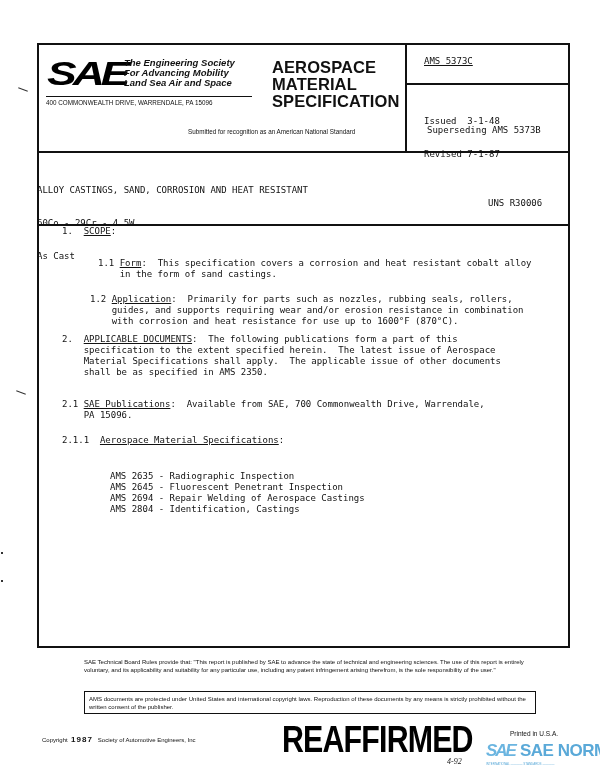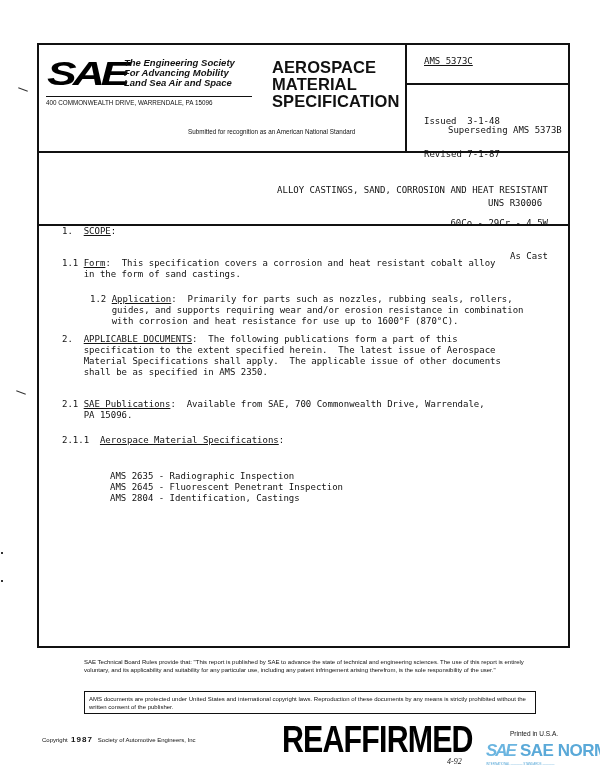--- a/index.html
+++ b/index.html
@@ -9,22 +9,22 @@
   .vline { position:absolute; width:0; border-left:2px solid #111; }
   .sae-logo { position:absolute; left:47px; top:59px; font-family:"Liberation Sans", sans-serif; font-weight:bold; font-style:italic; font-size:33px; letter-spacing:-3px; line-height:30px; transform:scaleX(1.35); transform-origin:left top; color:#000; }
   .tagline { position:absolute; left:124px; top:58px; font-family:"Liberation Sans", sans-serif; font-weight:bold; font-style:italic; font-size:9.5px; line-height:10px; }
   .address { position:absolute; left:46px; top:99px; font-family:"Liberation Sans", sans-serif; font-size:6.3px; letter-spacing:0px; white-space:nowrap; }
   .addr-rule { position:absolute; left:46px; top:96px; width:206px; border-top:1px solid #111; }
   .ams-title { position:absolute; left:272px; top:59px; font-family:"Liberation Sans", sans-serif; font-weight:bold; font-size:16.5px; line-height:17px; letter-spacing:0.1px; }
   .submitted { position:absolute; left:188px; top:128px; font-family:"Liberation Sans", sans-serif; font-size:6.3px; white-space:nowrap; }
   .mono { font-family:"DejaVu Sans Mono", monospace; font-size:9px; white-space:pre; }
   .spec-num { position:absolute; left:424px; top:56px;text-decoration:underline; }
   .issued { position:absolute; left:424px; top:94px; line-height:11px; }
-  .superseding { position:absolute; left:448px; top:125px;text-align:right; }
-  .title-block { position:absolute; left:37px; top:163px; width:503px; text-align:right; line-height:11px;margin-left:8px; }
+  .superseding { position:absolute; left:427px; top:125px;text-align:right; }
+  .title-block { position:absolute; left:37px; top:163px; width:503px; text-align:left; line-height:11px; }
   .uns { position:absolute; left:488px; top:198px; }
   .body-text { position:absolute; left:62px; line-height:11px; font-size:9px; white-space:pre; }
   u { text-decoration:underline; }
   .notice { position:absolute; left:84px; top:658px; width:452px; font-family:"Liberation Sans", sans-serif; font-size:6px; line-height:8px; }
   .notice-box { position:absolute; left:84px; top:691px; width:452px; height:23px; border:1.5px solid #111; box-sizing:border-box; padding:3px 4px; font-family:"Liberation Sans", sans-serif; font-size:6px; line-height:8px; }
   .copyright { position:absolute; left:42px; top:735px; font-family:"Liberation Sans", sans-serif; font-size:6px; white-space:nowrap; }
   .copyright .yr { font-weight:bold; font-size:8px; letter-spacing:1px; }
   .reaffirmed { position:absolute; left:282px; top:720px; font-family:"Liberation Sans", sans-serif; font-weight:bold; font-size:37px; line-height:40px; letter-spacing:-1px; transform:scaleX(0.82); transform-origin:left top; color:#000; }
   .reaff-date { position:absolute; left:447px; top:757px; font-family:Liberation Serif, serif; font-style:italic; font-size:8px; color:#222; }
   .printed { position:absolute; left:510px; top:730px; font-family:"Liberation Sans", sans-serif; font-size:6.5px; white-space:nowrap; }
@@ -68,39 +68,39 @@
 
 <div class="mono title-block">
   <div>ALLOY CASTINGS, SAND, CORROSION AND HEAT RESISTANT</div>
   <div>60Co - 29Cr - 4.5W</div>
   <div>As Cast</div>
 </div>
 <div class="mono uns">UNS R30006</div>
 
 <div class="body-text" style="top:226px;"><span>1.</span>  <u>SCOPE</u><span>:</span></div>
 
-<div class="body-text" style="top:258px;"><span>1.1</span> <u>Form</u><span>:  This specification covers a corrosion and heat resistant cobalt alloy</span>
+<div class="body-text" style="top:258px;margin-left:36px;"><span>1.1</span> <u>Form</u><span>:  This specification covers a corrosion and heat resistant cobalt alloy</span>
     <span>in the form of sand castings.</span></div>
 
 <div class="body-text" style="top:294px;margin-left:28px;"><span>1.2</span> <u>Application</u><span>:  Primarily for parts such as nozzles, rubbing seals, rollers,</span>
     <span>guides, and supports requiring wear and/or erosion resistance in combination</span>
     <span>with corrosion and heat resistance for use up to 1600°F (870°C).</span></div>
 
 <div class="body-text" style="top:334px;"><span>2.</span>  <u>APPLICABLE DOCUMENTS</u><span>:  The following publications form a part of this</span>
     <span>specification to the extent specified herein.  The latest issue of Aerospace</span>
     <span>Material Specifications shall apply.  The applicable issue of other documents</span>
     <span>shall be as specified in AMS 2350.</span></div>
 
 <div class="body-text" style="top:399px;"><span>2.1</span> <u>SAE Publications</u><span>:  Available from SAE, 700 Commonwealth Drive, Warrendale,</span>
     <span>PA 15096.</span></div>
 
 <div class="body-text" style="top:435px;"><span>2.1.1</span>  <u>Aerospace Material Specifications</u><span>:</span></div>
 
 <div class="body-text" style="left:110px; top:460px;">
-<div>AMS 2635 - Radiographic Inspection</div><div>AMS 2645 - Fluorescent Penetrant Inspection</div><div>AMS 2804 - Identification, Castings</div></div>
+<div>AMS 2635 - Radiographic Inspection</div><div>AMS 2645 - Fluorescent Penetrant Inspection</div><div>AMS 2694 - Repair Welding of Aerospace Castings</div><div>AMS 2804 - Identification, Castings</div></div>
 
 <div class="notice">SAE Technical Board Rules provide that: "This report is published by SAE to advance the state of technical and engineering sciences. The use of this report is entirely voluntary, and its applicability and suitability for any particular use, including any patent infringement arising therefrom, is the sole responsibility of the user."</div>
 <div class="notice-box">AMS documents are protected under United States and international copyright laws. Reproduction of these documents by any means is strictly prohibited without the written consent of the publisher.</div>
 
 <div class="copyright"><span>Copyright</span>&nbsp;&nbsp;<span class="yr">1987</span>&nbsp;&nbsp;&nbsp;<span>Society of Automotive Engineers, Inc</span></div>
 
 <div class="reaffirmed">REAFFIRMED</div>
 <div class="reaff-date">4-92</div>
 
 <div class="printed">Printed in U.S.A.</div>

